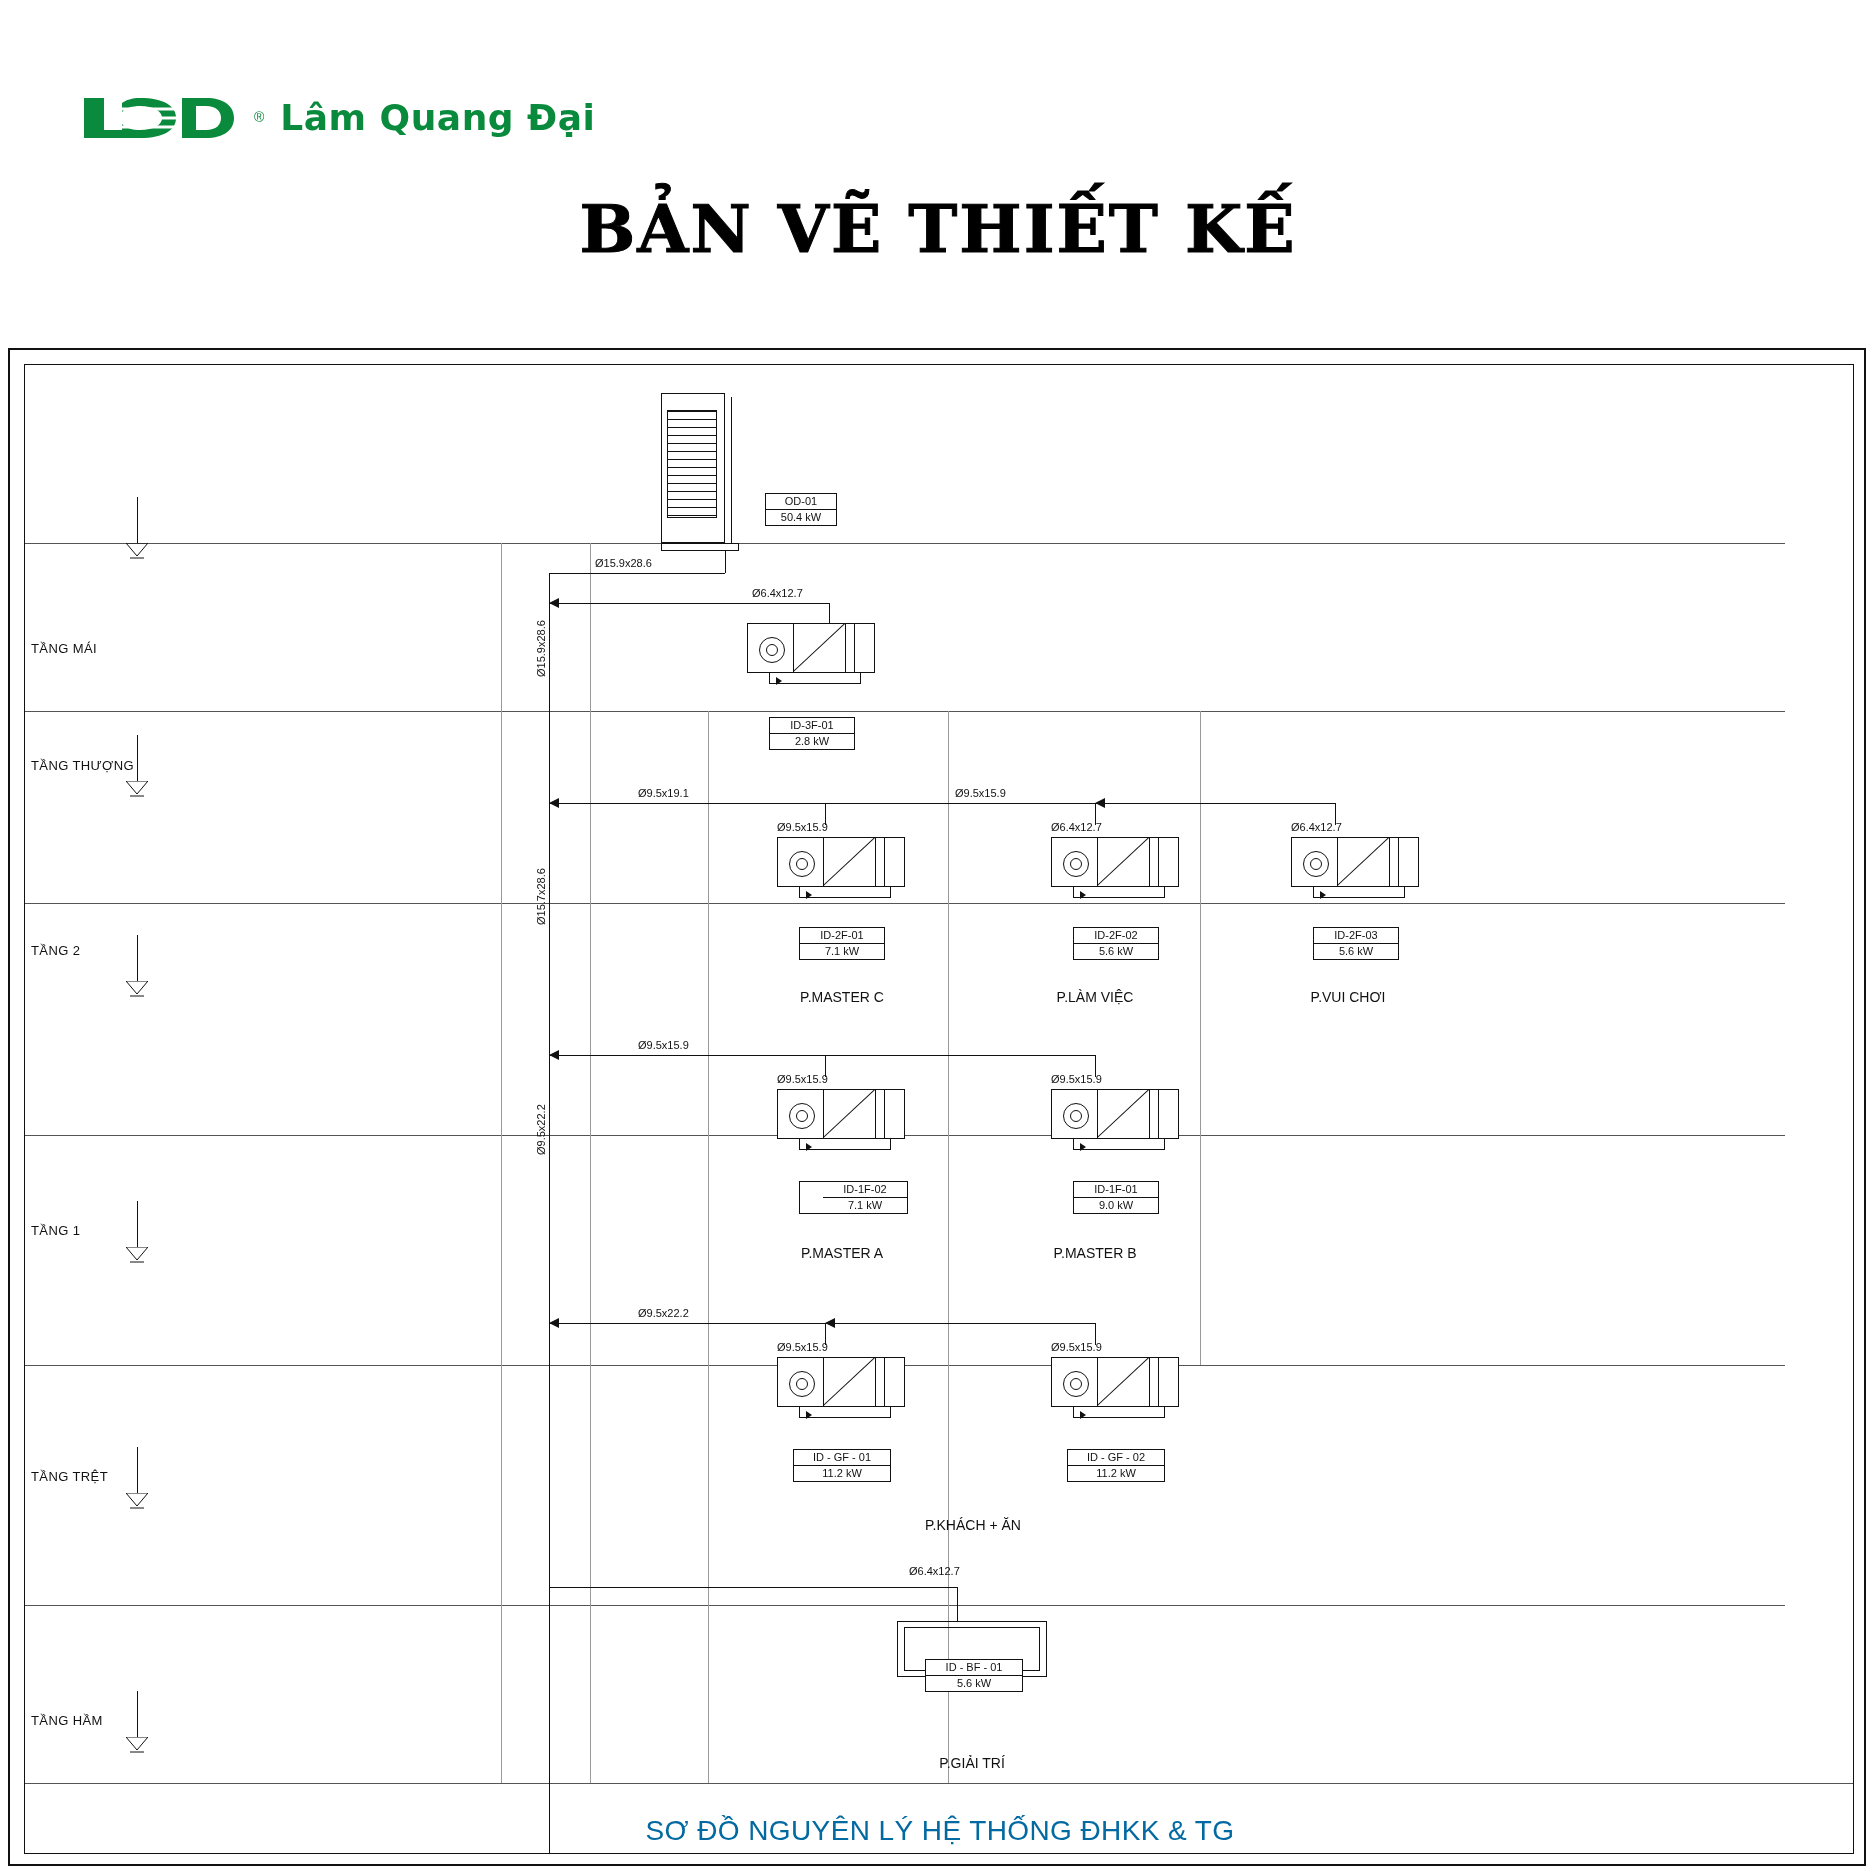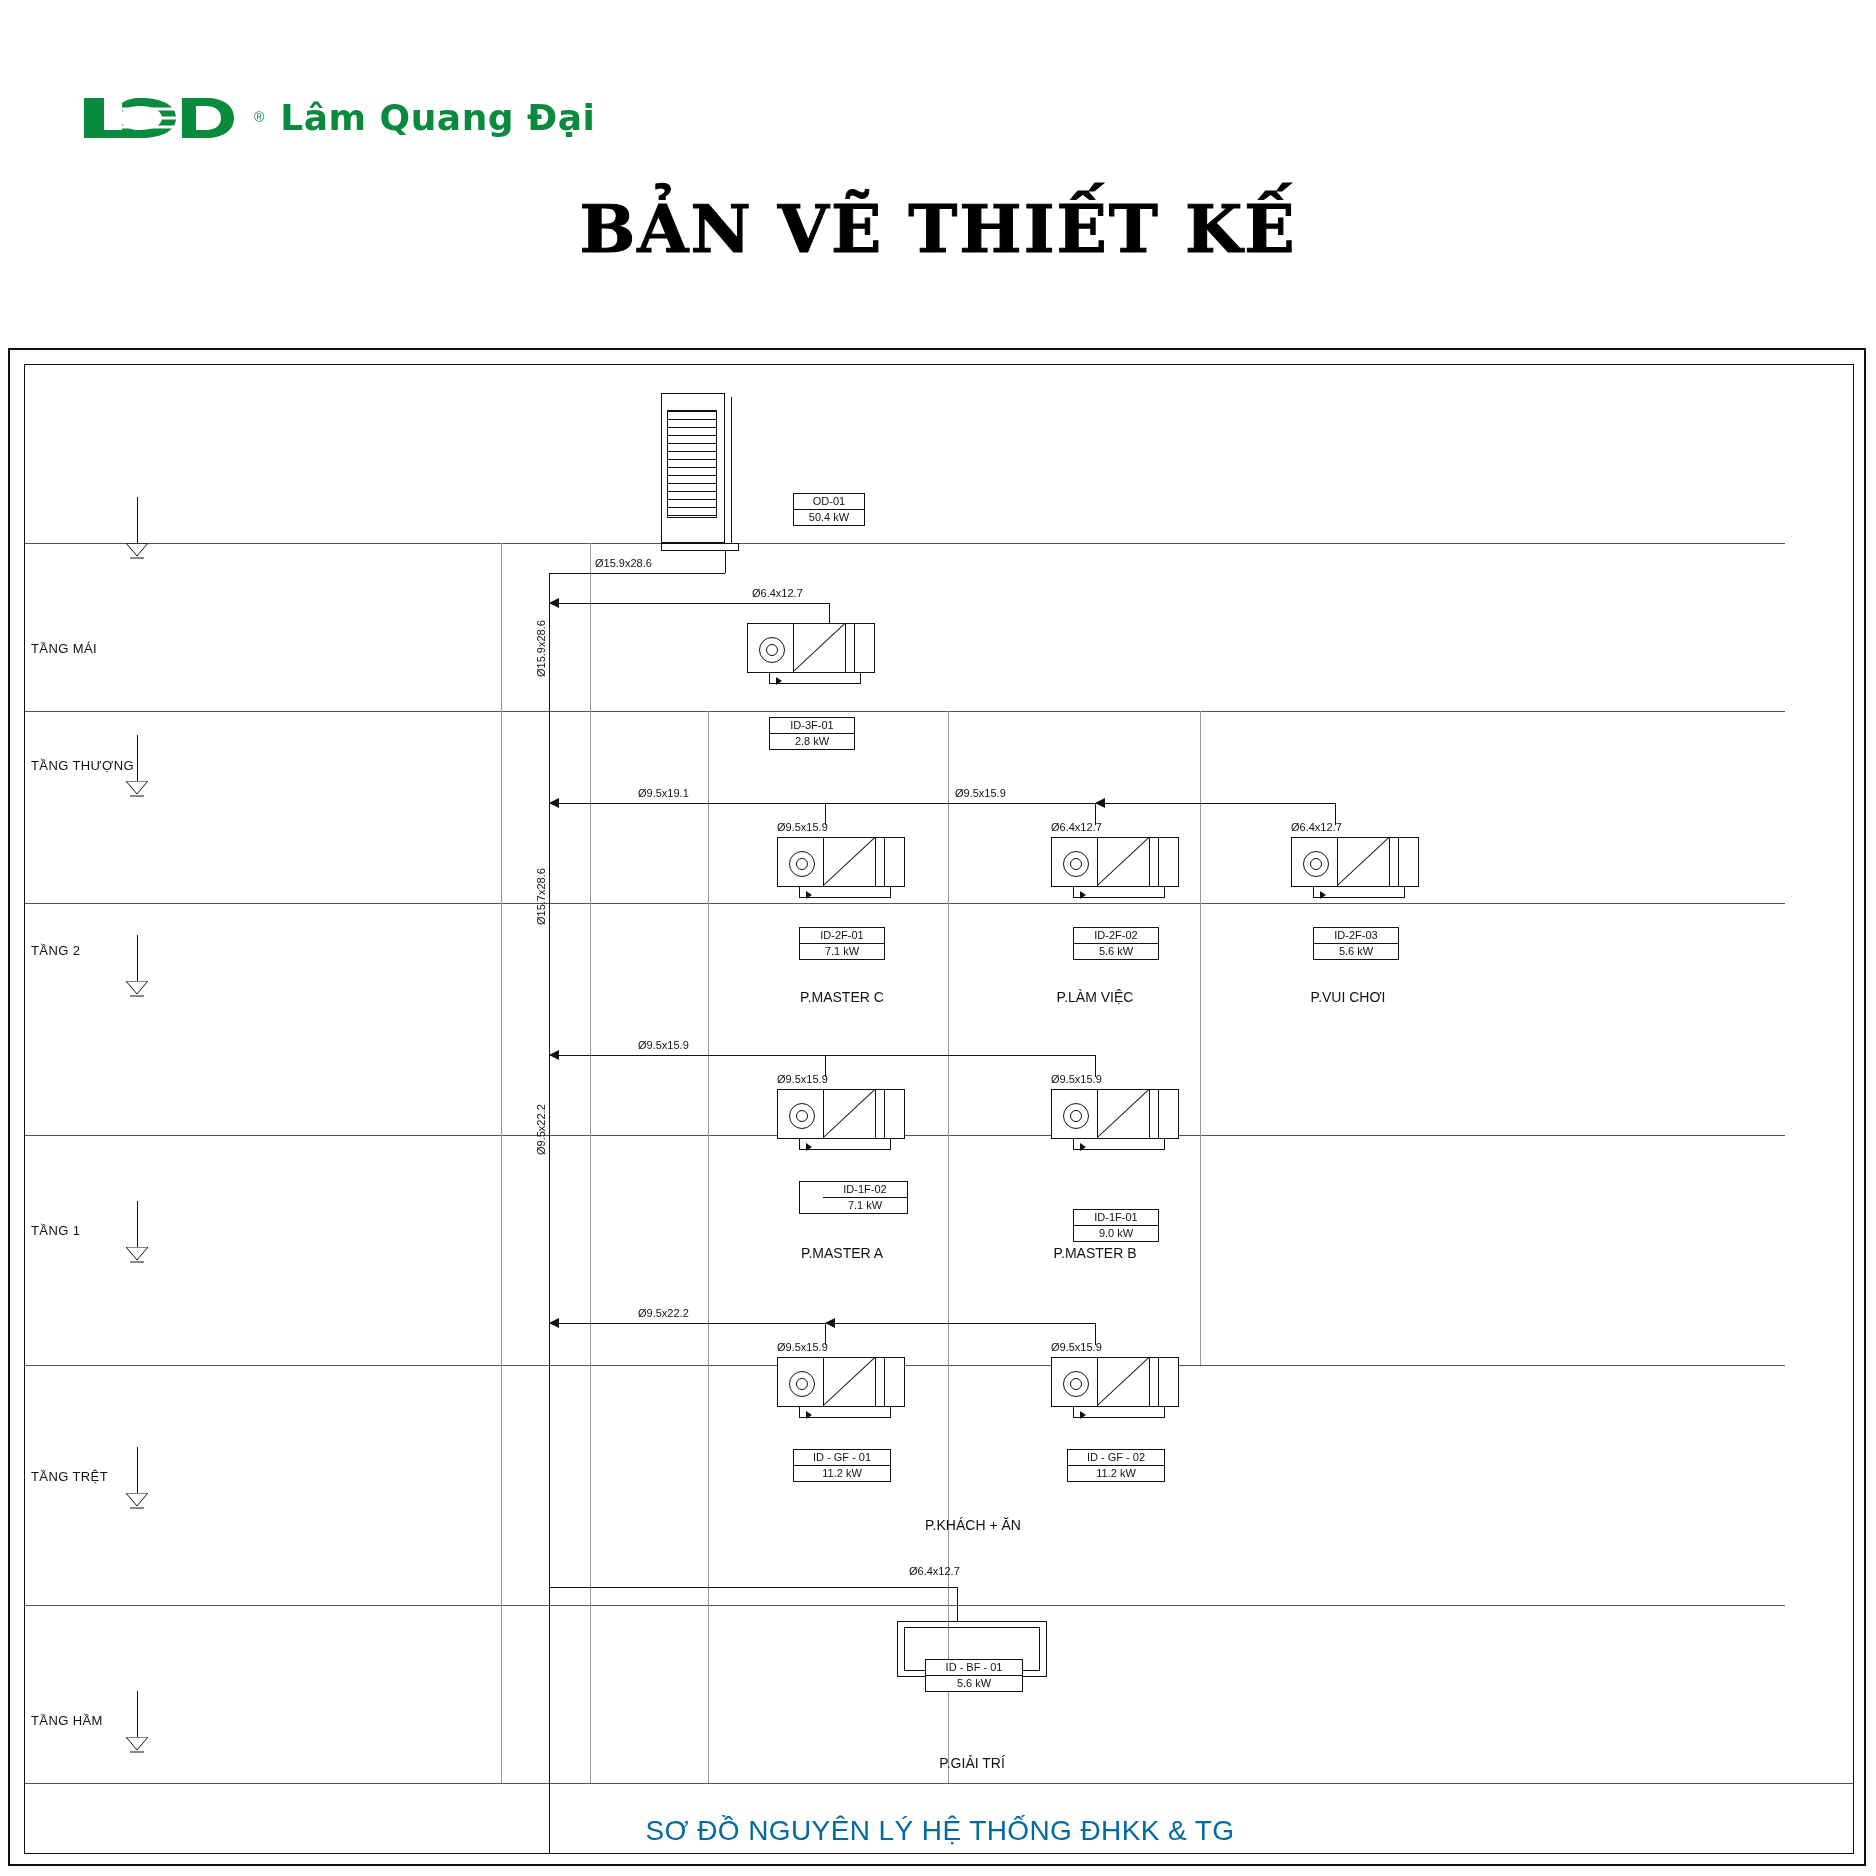--- a/index.html
+++ b/index.html
@@ -419,21 +419,21 @@
           </svg>
       </div>
 
       <div class="ou" style="left:636px; top:28px;">
         <div class="shell">
             <div class="fins"></div>
           </div>
         <div class="foot"></div>
         <div class="dimline"></div>
       </div>
-      <div class="tag" style="left:740px; top:128px; width:70px;margin-left:28px;">
+      <div class="tag" style="left:740px; top:128px; width:70px;">
         <div>OD-01</div>
         <div>50.4 kW</div>
       </div>
 
       <div class="pipe v" style="left:700px; top:186px; height:22px;"></div>
       <div class="pipe h" style="left:524px; top:208px; width:176px;"></div>
       <div class="pipe v" style="left:524px; top:208px; height:1405px;"></div>
       <div class="pipe-label" style="left:570px; top:192px;">Ø15.9x28.6</div>
 
       <div class="pipe-label vert" style="left:510px; top:312px;">Ø15.9x28.6</div>
@@ -547,21 +547,21 @@
       <div class="iu" style="left:1026px; top:724px;">
         <div class="body">
             <div class="fanbox"></div>
             <div class="fan-outer"></div>
             <div class="fan-inner"></div>
             <div class="coil"></div>
             <div class="right"></div>
           </div>
         <div class="base"></div>
       </div>
-      <div class="tag" style="left:1048px; top:816px; width:84px;margin-top:28px;">
+      <div class="tag" style="left:1048px; top:816px; width:84px;">
         <div>ID-1F-01</div>
         <div>9.0 kW</div>
       </div>
       <div class="room-label" style="left:963px; top:880px; width:214px;">P.MASTER B</div>
 
       <div class="pipe h" style="left:524px; top:958px; width:546px;"></div>
       <div class="arrow-left" style="left:524px; top:953px;"></div>
       <div class="pipe-label" style="left:613px; top:942px;">Ø9.5x22.2</div>
       <div class="arrow-left" style="left:800px; top:953px;"></div>
 

